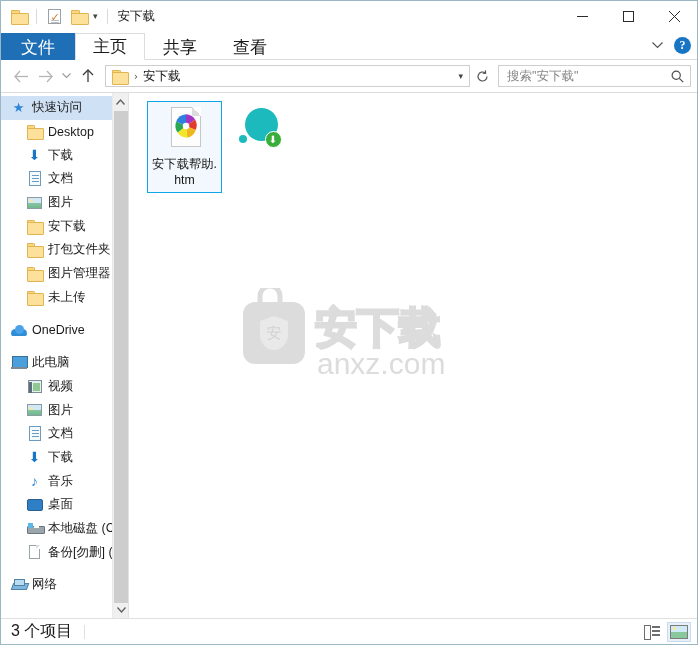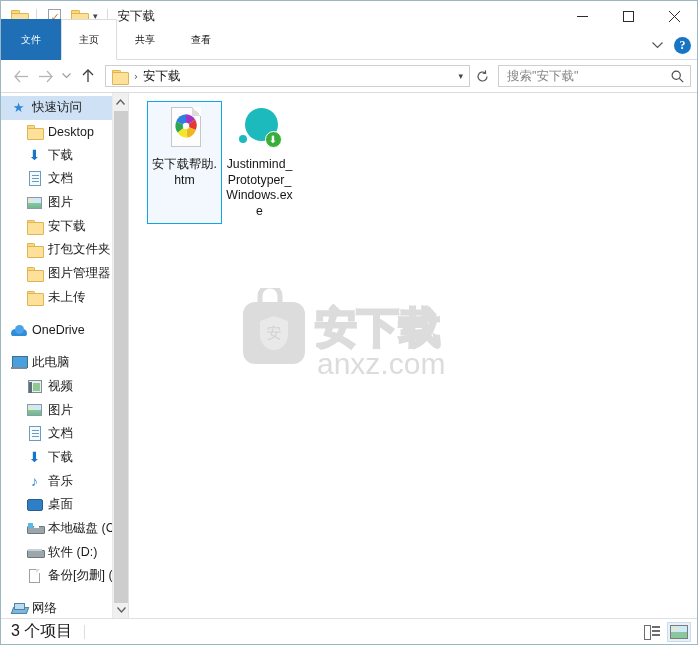--- a/index.html
+++ b/index.html
@@ -134,25 +134,25 @@
   #ribbon {
     height: 28px;
     min-height: 28px;
     background: #ffffff;
     display: flex;
     align-items: flex-end;
     position: relative;
     border-bottom: 1px solid #dcdcdc;
   }
   .tab {
-    height: 41px;
+    height: 27px;
     padding: 0 17px;
     display: flex;
     align-items: center;
-    font-size: 10px;
+    font-size: 17px;
     color: #1a1a1a;
     white-space: nowrap;
     border: 1px solid transparent;
     border-bottom: none;
     position: relative;
     top: 1px;
     text-align: center;
   }
   .tab.file {
     background: #1e6fb5;
@@ -914,26 +914,20 @@
             <span class="ni-label">桌面</span>
           </div>
           <div class="nav-item lvl1">
             <span class="ni-ico">
               <span class="ic-hdd"></span>
             </span>
             <span class="ni-label">本地磁盘 (C:)</span>
           </div>
           <div class="nav-item lvl1">
             <span class="ni-ico">
-              <span class="ic-hdd plain"></span>
-            </span>
-            <span class="ni-label">软件 (D:)</span>
-          </div>
-          <div class="nav-item lvl1">
-            <span class="ni-ico">
               <span class="ic-file"></span>
             </span>
             <span class="ni-label">备份[勿删] (E:</span>
           </div>
           <div class="nav-group"></div>
           <div class="nav-item lvl0">
             <span class="ni-ico">
               <span class="ic-net"></span>
             </span>
             <span class="ni-label">网络</span>
@@ -986,21 +980,20 @@
               </svg>
             </div>
             <div class="file-name">安下载帮助.htm</div>
           </div>
           <div class="file-item">
             <div class="file-ico">
               <span class="exe-main"></span>
               <span class="exe-dot"></span>
               <span class="exe-badge">⬇</span>
             </div>
-            <div class="file-name">Justinmind_Prototyper_Windows.exe</div>
           </div>
         </div>
     </div>
   </div>
 
   <div id="statusbar">
     <span id="status-text">3 个项目</span>
     <span class="status-sep"></span>
     <div id="view-btns">
       <div class="view-btn">

